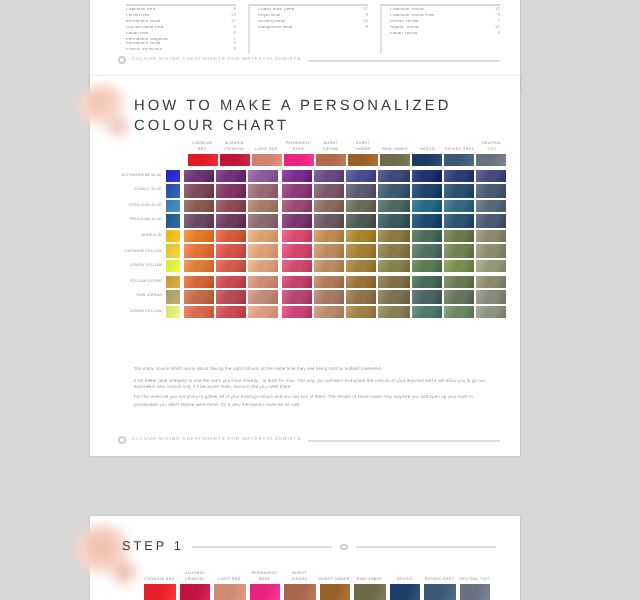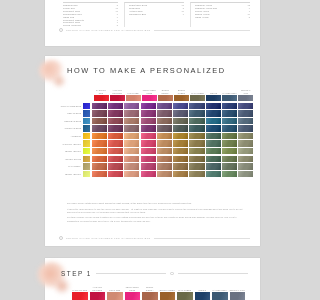--- a/index.html
+++ b/index.html
@@ -44,21 +44,21 @@
     width: 4px; height: 4px; border-radius: 50%;
     border: 0.4px solid #cfcfcf; flex: 0 0 auto;
   }
   .sf-txt {
     font-size: 2.2px; letter-spacing: 0.5px; color: #b0b0b0;
     white-space: nowrap; text-transform: uppercase;
   }
   .sf-line { flex: 1; height: 0.4px; background: #e0e0e0; }
 
   
-  #card-main { top: 56px; height: 190px; }
+  #card-main { top: 38px; height: 190px; }
 
   .blob {
     position: absolute; border-radius: 50%;
     filter: blur(2px); pointer-events: none;
   }
   .blob-a { width: 26px; height: 22px; left: -6px; top: 4px;
     background: radial-gradient(circle at 40% 40%, #f3c3b0 0%, #f7d7cb 45%, rgba(250,232,226,0) 72%); }
   .blob-b { width: 16px; height: 14px; left: 6px; top: 18px;
     background: radial-gradient(circle at 50% 50%, #eab9a6 0%, rgba(246,219,208,0) 70%); }
 
@@ -221,20 +221,21 @@
       <span class="sf-line"></span>
     </div>
   </div>
 
   <div class="card" id="card-main">
     <div class="blob blob-a"></div>
     <div class="blob blob-b"></div>
 
     <h1 class="title">
       <span>HOW TO MAKE A PERSONALIZED</span>
+      <span class="l2">COLOUR CHART</span>
     </h1>
 
     <div id="chart">
       <div class="chart-head" id="chart-head">
           <div class="hcell">
             <div class="hlabel">CADMIUM RED</div>
             <div class="hswatch" style="background: linear-gradient(100deg, rgb(224, 27, 36) 0%, rgb(224, 27, 36) 55%, rgb(242, 45, 54) 100%);"></div>
           </div>
           <div class="hcell">
             <div class="hlabel">ALIZARIN CRIMSON</div>

